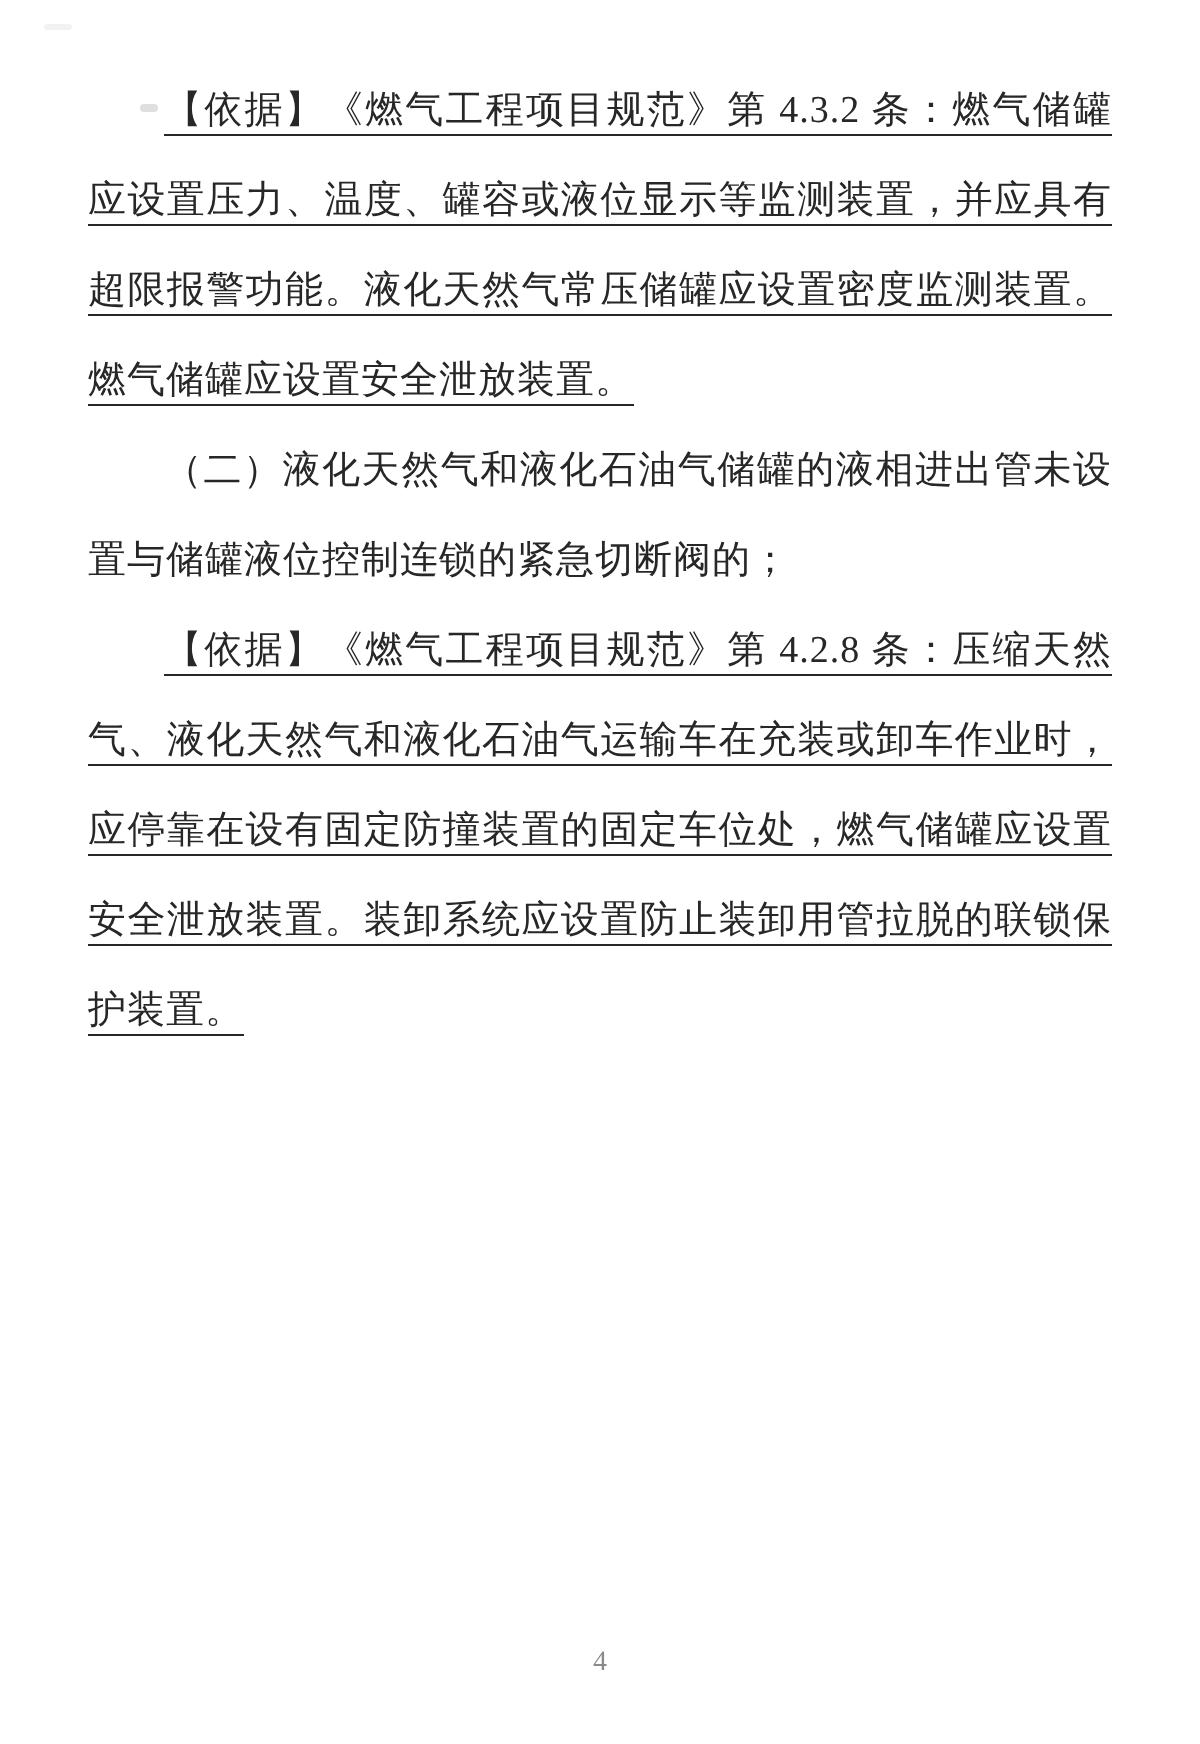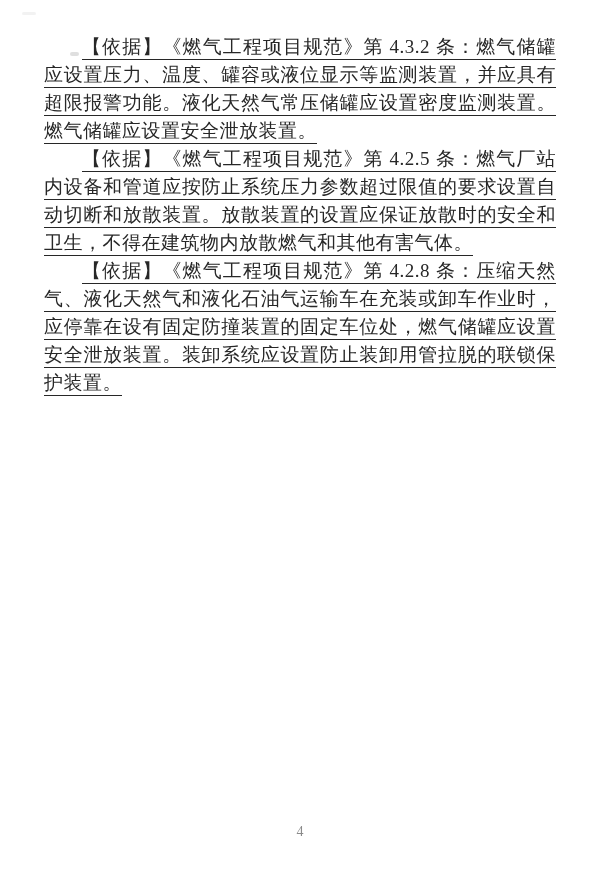--- a/index.html
+++ b/index.html
@@ -22,21 +22,21 @@
   .content {
     position: absolute;
     top: 33px;
     left: 44px;
     width: 512px;
   }
   p.para {
     margin: 0;
     padding: 0;
     font-size: 19px;
-    line-height: 28px;
+    line-height: 45px;
     letter-spacing: 0.5px;
     color: #272727;
     text-align: justify;
     text-justify: inter-character;
     text-indent: 2em;
     word-break: break-all;
   }
   p.basis span.ptext {
     text-decoration: underline;
     text-underline-offset: 6px;
@@ -73,24 +73,24 @@
 
 <div class="page">
 
   <div class="scan-artifact artifact-2"></div>
   <div class="scan-artifact artifact-1"></div>
 
   <div class="content">
 
     <p class="para basis"><span class="ptext">【依据】《燃气工程项目规范》第 4.3.2 条：燃气储罐应设置压力、温度、罐容或液位显示等监测装置，并应具有超限报警功能。液化天然气常压储罐应设置密度监测装置。燃气储罐应设置安全泄放装置。</span></p>
 
+    <p class="para item"><span class="ptext">（二）液化天然气和液化石油气储罐的液相进出管未设置与储罐液位控制连锁的紧急切断阀的；</span></p>
 
 
 
-    <p class="para basis"><span class="ptext">【依据】《燃气工程项目规范》第 4.2.5 条：燃气厂站内设备和管道应按防止系统压力参数超过限值的要求设置自动切断和放散装置。放散装置的设置应保证放散时的安全和卫生，不得在建筑物内放散燃气和其他有害气体。</span></p>
 
 
     <p class="para basis"><span class="ptext">【依据】《燃气工程项目规范》第 4.2.8 条：压缩天然气、液化天然气和液化石油气运输车在充装或卸车作业时，应停靠在设有固定防撞装置的固定车位处，燃气储罐应设置安全泄放装置。装卸系统应设置防止装卸用管拉脱的联锁保护装置。</span></p>
 
 
   </div>
 
   <div class="footer">
     <span class="page-number">4</span>
   </div>

